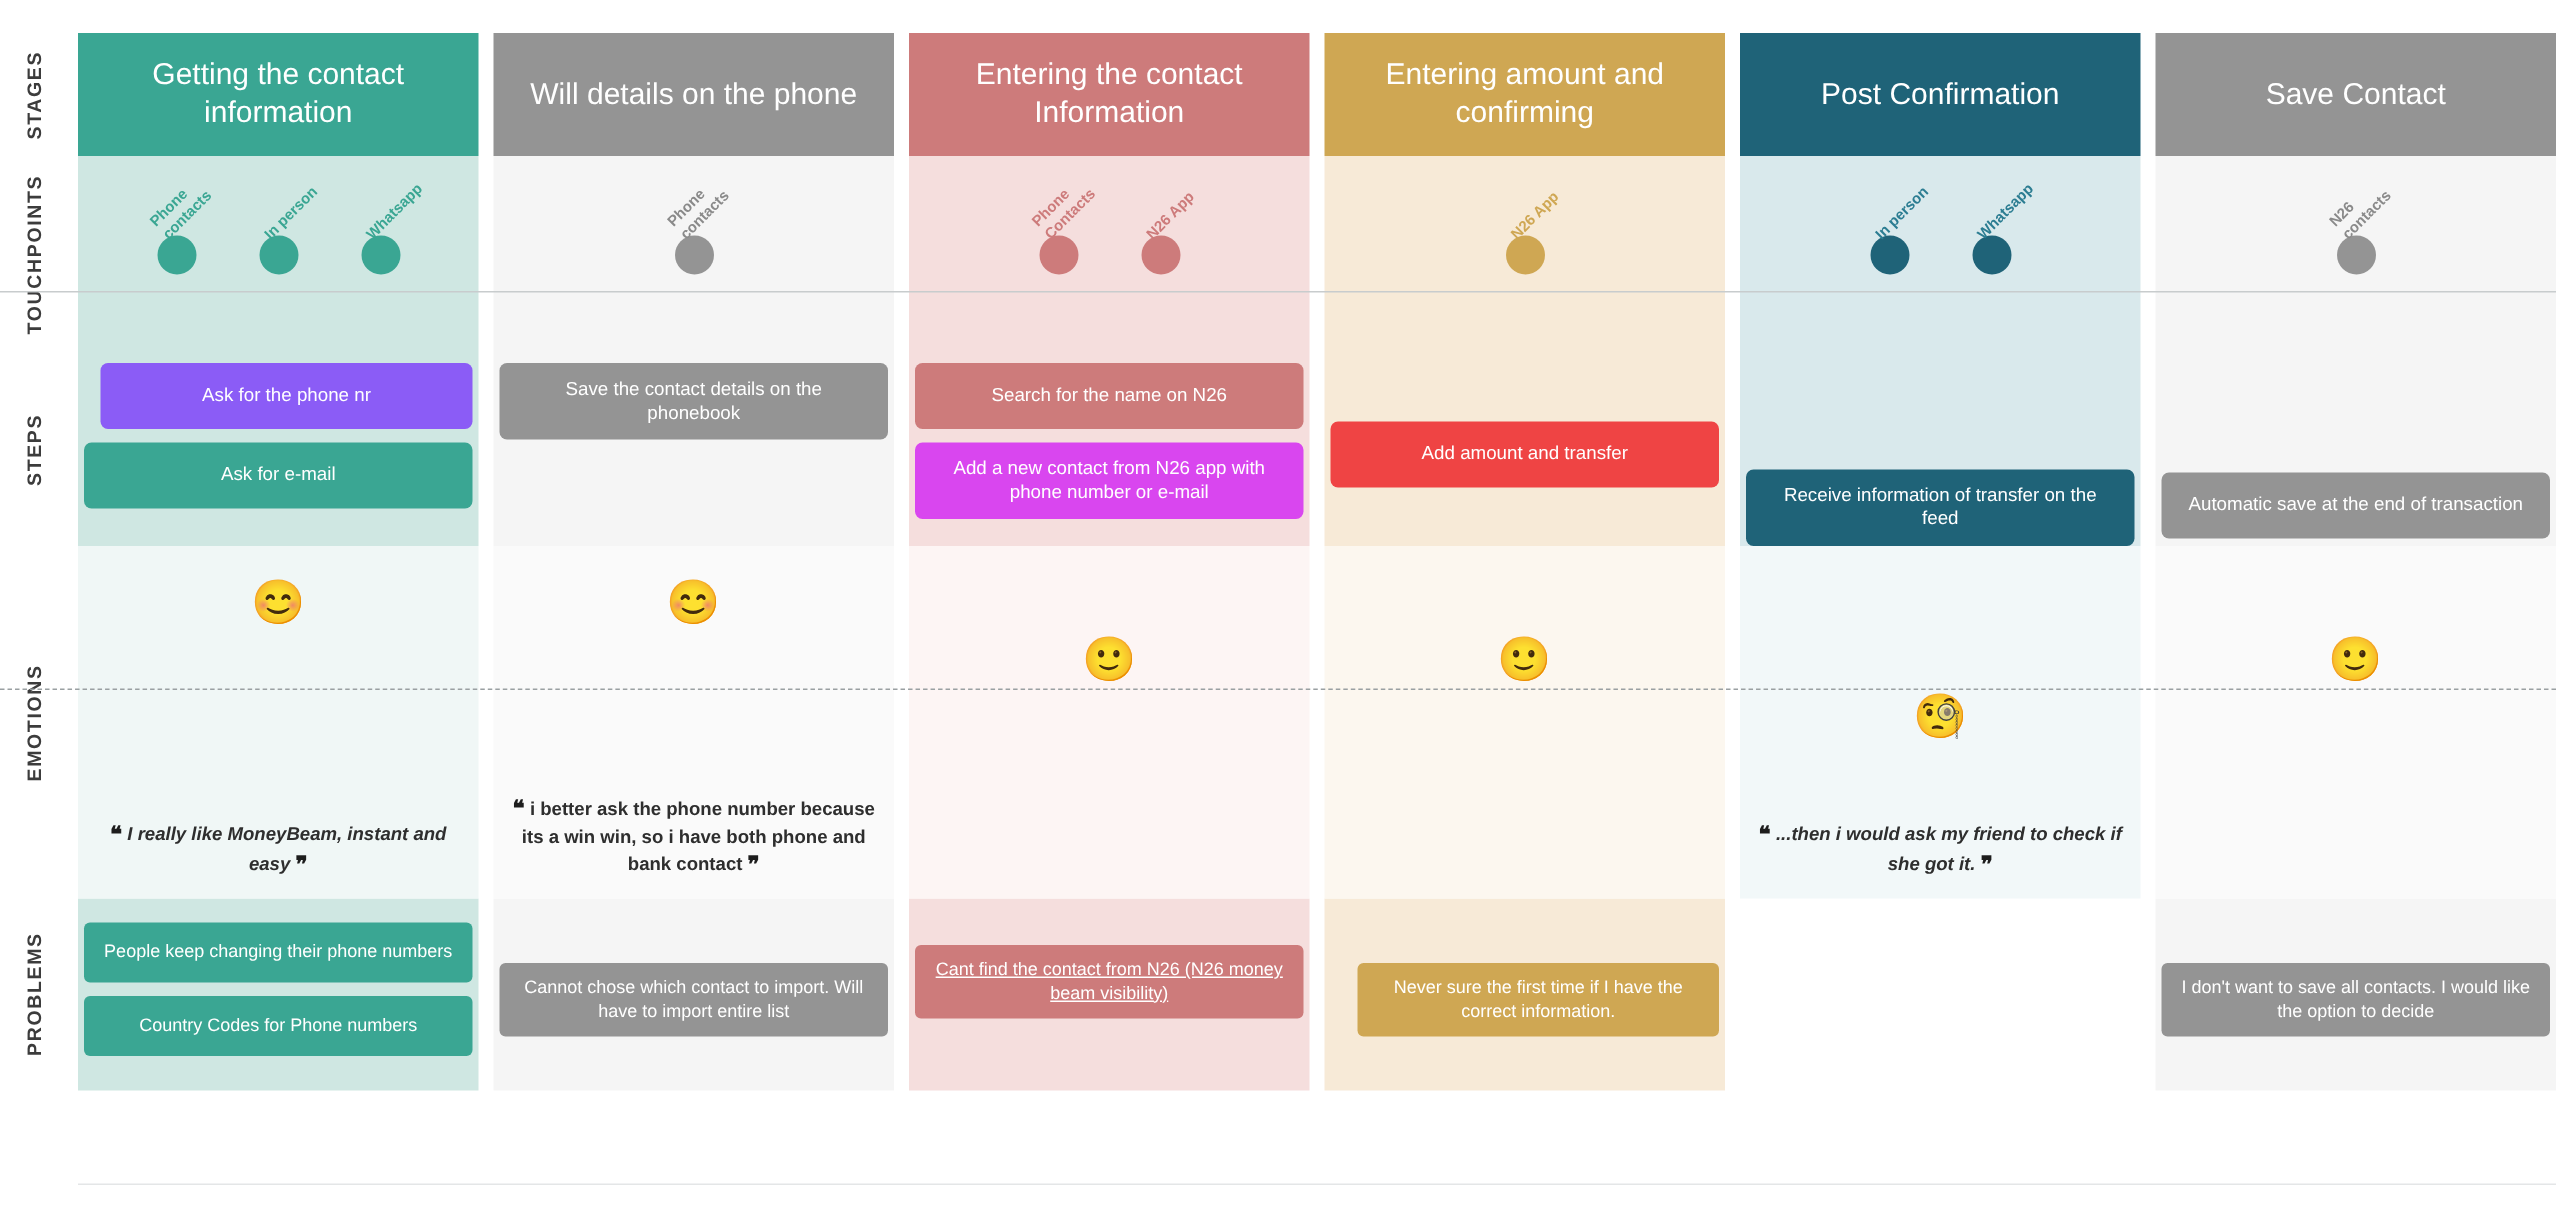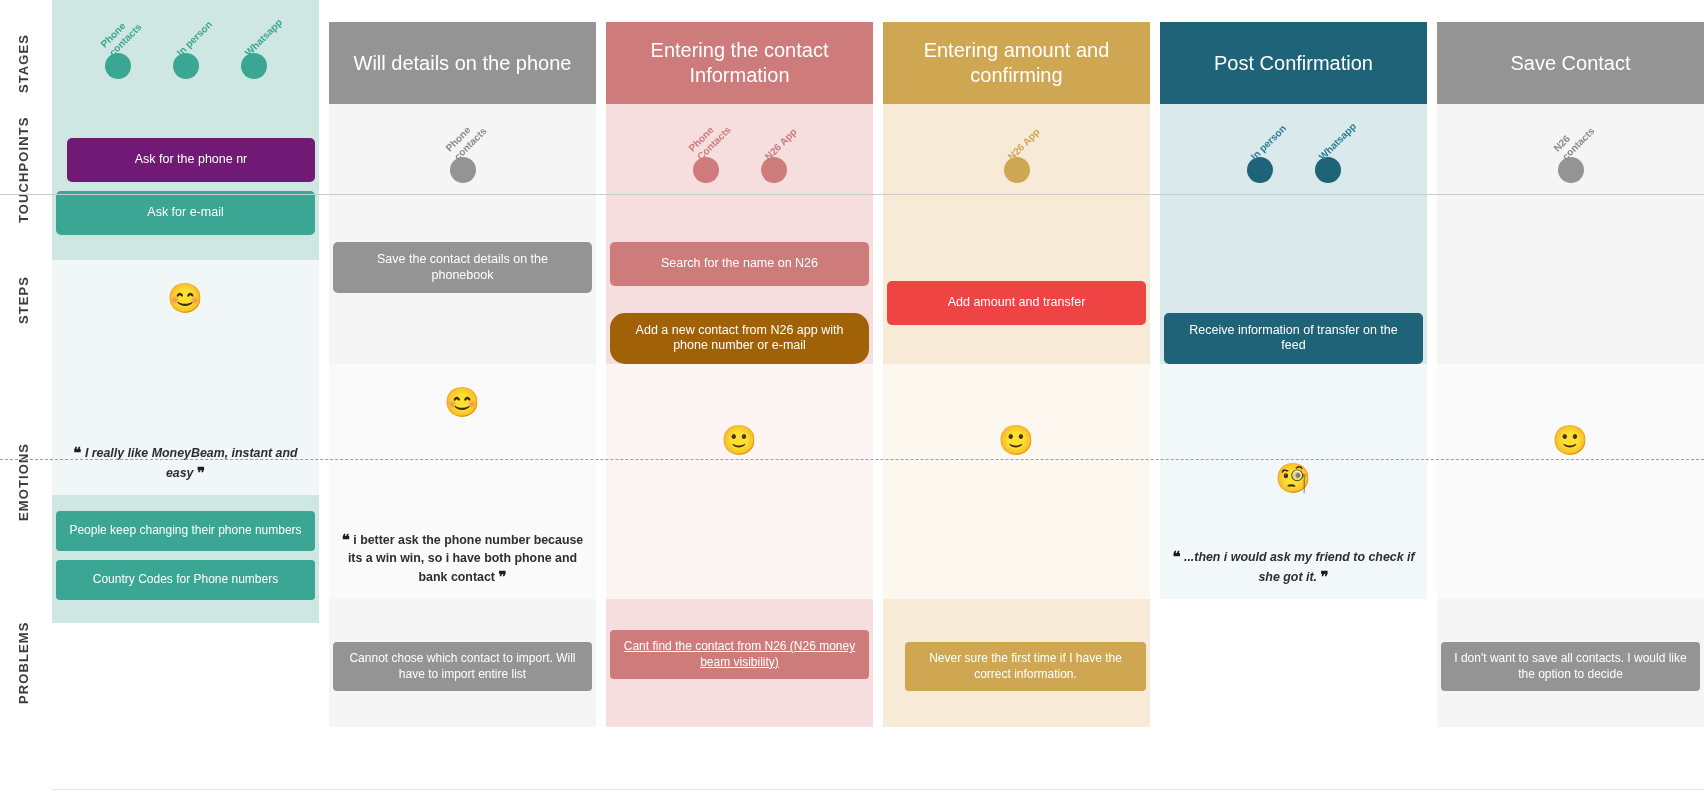--- a/index.html
+++ b/index.html
@@ -228,39 +228,40 @@
   <div class="row-label" style="top:599px;height:128px;">
     <span>PROBLEMS</span>
   </div>
 
   <div class="touch-axis" style="top:194px;"></div>
   <div class="emotion-axis" style="top:459px;"></div>
   <div class="bottom-rule"></div>
 
   <div class="cols" id="cols">
       <div class="col">
+        <div class="stage-head" style="background: rgb(58, 166, 147);">Getting the contact information</div>
         <div class="touch-band" style="background: rgb(207, 231, 226);">
           <div class="touch-inner">
             <div class="touchpoint">
               <span class="tp-label" style="color: rgb(58, 166, 147);">Phone
 contacts</span>
               <span class="tp-dot" style="background: rgb(58, 166, 147);"></span>
             </div>
             <div class="touchpoint">
               <span class="tp-label" style="color: rgb(58, 166, 147);">In person</span>
               <span class="tp-dot" style="background: rgb(58, 166, 147);"></span>
             </div>
             <div class="touchpoint">
               <span class="tp-label" style="color: rgb(58, 166, 147);">Whatsapp</span>
               <span class="tp-dot" style="background: rgb(58, 166, 147);"></span>
             </div>
           </div>
         </div>
         <div class="steps-band" style="background: rgb(207, 231, 226);">
-          <div class="step-card" style="background: #701a75; margin-left: 11px;">Ask for the phone nr</div>
+          <div class="step-card" style="background: #8b5cf6; margin-left: 11px;">Ask for the phone nr</div>
           <div class="step-card" style="background: rgb(58, 166, 147);">Ask for e-mail</div>
         </div>
         <div class="emo-band" style="background: rgb(240, 247, 246);">
           <div class="emoji" style="top: 24px;">😊</div>
           <div class="quote ital"><span class="qmark">❝</span> <span>I really like MoneyBeam, instant and easy</span> <span class="qmark">❞</span></div>
         </div>
         <div class="prob-band" style="background: rgb(207, 231, 226);">
           <div class="prob-card" style="background: rgb(58, 166, 147);">People keep changing their phone numbers</div>
           <div class="prob-card" style="background: rgb(58, 166, 147);">Country Codes for Phone numbers</div>
         </div>
@@ -296,23 +297,23 @@
               <span class="tp-label" style="color: rgb(205, 123, 123);">Phone
 Contacts</span>
               <span class="tp-dot" style="background: rgb(205, 123, 123);"></span>
             </div>
             <div class="touchpoint">
               <span class="tp-label" style="color: rgb(205, 123, 123);">N26 App</span>
               <span class="tp-dot" style="background: rgb(205, 123, 123);"></span>
             </div>
           </div>
         </div>
-        <div class="steps-band" style="background: rgb(245, 222, 221); justify-content: space-between;">
+        <div class="steps-band" style="background: rgb(245, 222, 221);">
           <div class="step-card" style="background: rgb(205, 123, 123);">Search for the name on N26</div>
-          <div class="step-card" style="background: #a16207; border-radius: 15px;">Add a new contact from N26 app with phone number or e-mail</div>
+          <div class="step-card" style="background: #d946ef;">Add a new contact from N26 app with phone number or e-mail</div>
         </div>
         <div class="emo-band" style="background: rgb(253, 245, 244);">
           <div class="emoji" style="top: 62px;">🙂</div>
         </div>
         <div class="prob-band" style="background: rgb(245, 222, 221);">
           <div class="spacer-flex" style="max-height: 6px;"></div>
           <div class="prob-card" style="background: rgb(205, 123, 123); text-decoration: underline;">Cant find the contact from N26 (N26 money beam visibility)</div>
         </div>
       </div>
       <div class="col">
@@ -366,20 +367,21 @@
           <div class="touch-inner">
             <div class="touchpoint">
               <span class="tp-label" style="color: rgb(138, 138, 138);">N26
 contacts</span>
               <span class="tp-dot" style="background: rgb(148, 148, 148);"></span>
             </div>
           </div>
         </div>
         <div class="steps-band" style="background: rgb(245, 245, 245);">
           <div class="spacer-flex" style="max-height: 64px;"></div>
+          <div class="step-card" style="background: rgb(148, 148, 148);">Automatic save at the end of transaction</div>
         </div>
         <div class="emo-band" style="background: rgb(250, 250, 250);">
           <div class="emoji" style="top: 62px;">🙂</div>
         </div>
         <div class="prob-band" style="background: rgb(245, 245, 245);">
           <div class="spacer-flex" style="max-height: 18px;"></div>
           <div class="prob-card" style="background: rgb(148, 148, 148);">I don't want to save all contacts. I would like the option to decide</div>
         </div>
       </div>
     </div>

